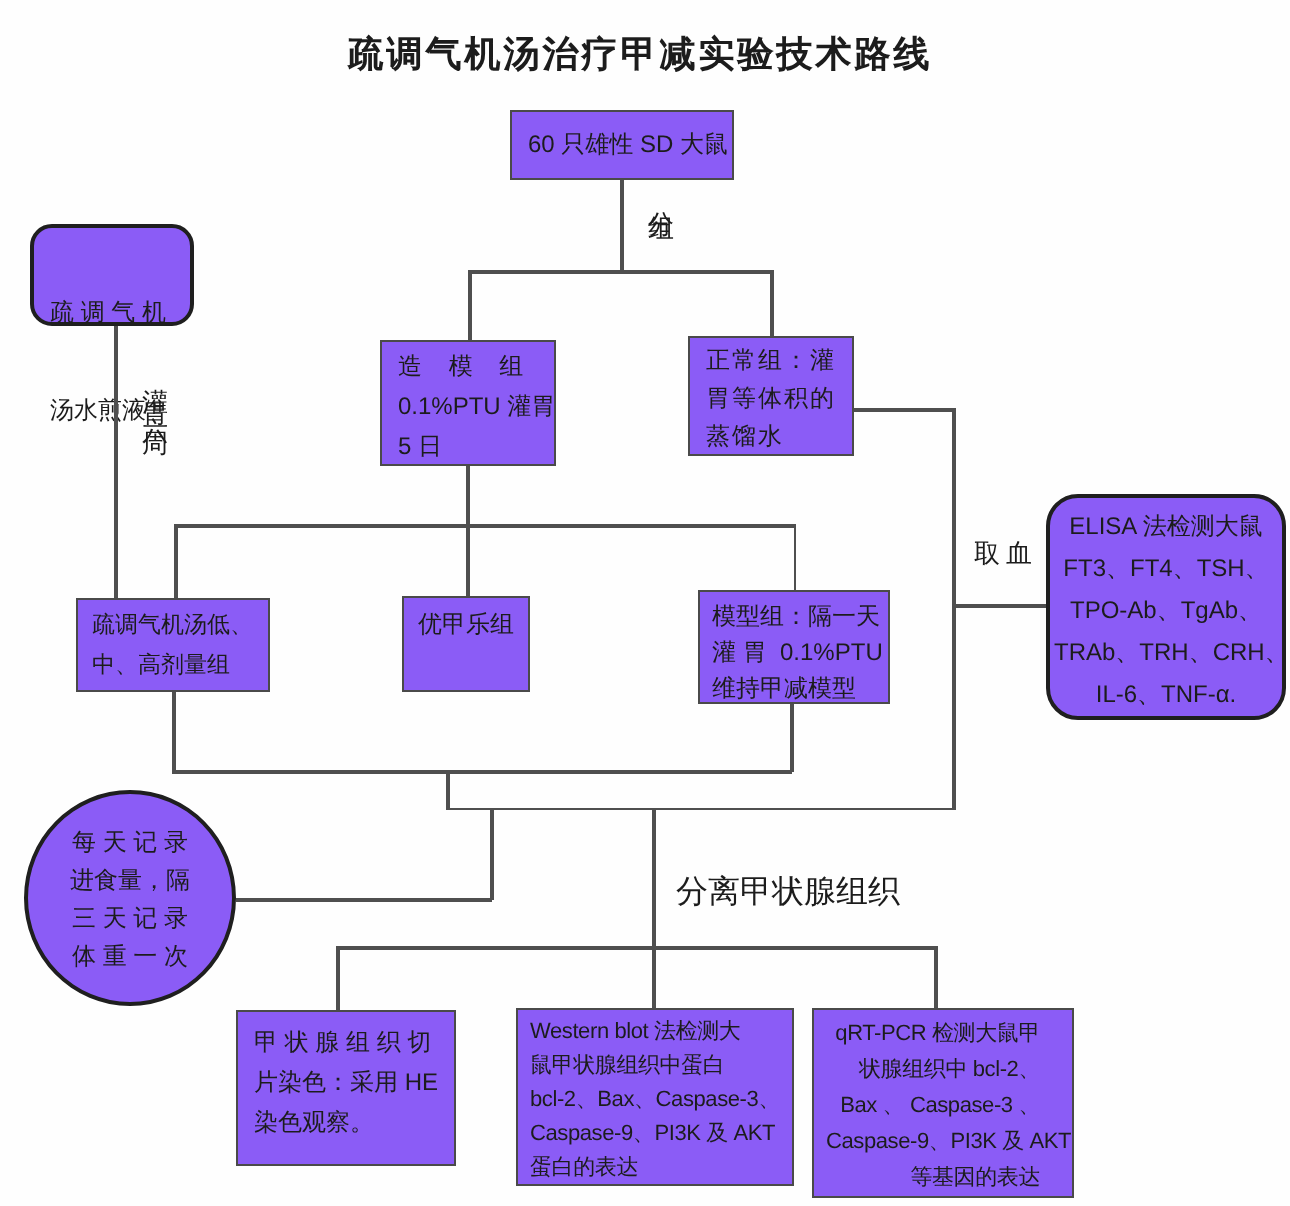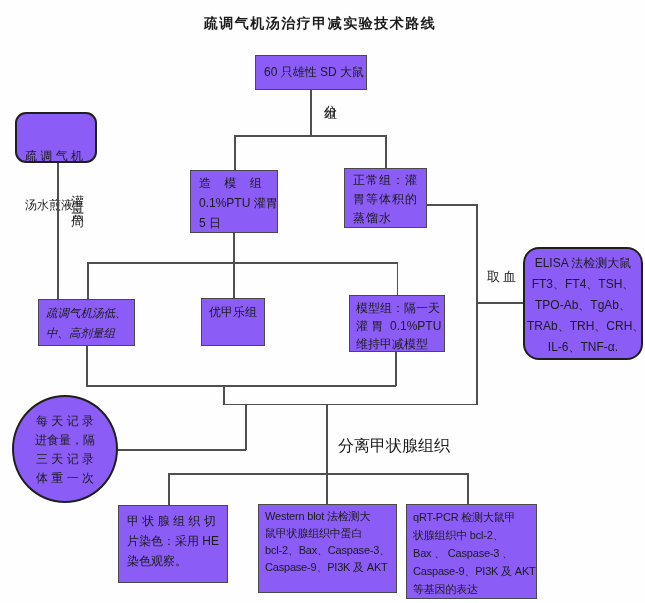--- a/index.html
+++ b/index.html
@@ -3,21 +3,21 @@
 <meta charset="utf-8">
 <style>
   html,body { margin:0; padding:0; background:#ffffff; }
   .canvas {
     position:relative; width:645px; height:603px; background:#fefefe;
     font-family:"Liberation Sans","DejaVu Sans",sans-serif; color:#1c1c1c;
     overflow:hidden;
   }
   .title {
     position:absolute; left:170px; top:15px; width:300px;
-    text-align:center; font-size:14px; font-weight:bold; letter-spacing:1.5px;
+    text-align:center; font-size:18px; font-weight:bold; letter-spacing:1.5px;
   }
   .node {
     position:absolute; box-sizing:border-box; background:#8b5cf6;
     border:1.5px solid #4a4a4a;
   }
   .node .ln { white-space:pre; font-size:12px; line-height:19px; }
   .rounded { border:2px solid #1f1f1f; border-radius:11px; }
   .ellipse { border:2px solid #1f1f1f; border-radius:50%; text-align:center; }
   .hline, .vline { position:absolute; background:#4f4f4f; }
   .hline { height:1.5px; }
@@ -66,21 +66,21 @@
     </div>
 
   <div class="node rounded n-elisa" style="left:523px; top:247px; width:120px; height:113px; padding:4px 2px 0 2px; border-radius:16px;">
       <div class="ln">ELISA 法检测大鼠</div>
       <div class="ln">FT3、FT4、TSH、</div>
       <div class="ln">TPO-Ab、TgAb、</div>
       <div class="ln">TRAb、TRH、CRH、</div>
       <div class="ln">IL-6、TNF-α.</div>
     </div>
 
-  <div class="node n-lmh" style="left:38px; top:299px; width:97px; height:47px; padding:3px 0 0 7px;font-style:italic;">
+  <div class="node n-lmh" style="left:38px; top:299px; width:97px; height:47px; padding:3px 0 0 7px;">
       <div class="ln">疏调气机汤低、</div>
       <div class="ln">中、高剂量组</div>
     </div>
 
   <div class="node" style="left:201px; top:298px; width:64px; height:48px; padding:4px 0 0 7px;font-family:Liberation Serif, serif;">
       <div class="ln">优甲乐组</div>
     </div>
 
   <div class="node n-model" style="left:349px; top:295px; width:96px; height:57px; padding:3px 0 0 6px;">
       <div class="ln">模型组：隔一天</div>
@@ -99,23 +99,24 @@
       <div class="ln">甲 状 腺 组 织 切</div>
       <div class="ln">片染色：采用 HE</div>
       <div class="ln">染色观察。</div>
     </div>
 
   <div class="node n-wb" style="left:258px; top:504px; width:139px; height:89px; padding:3px 0 0 6px;">
       <div class="ln">Western blot 法检测大</div>
       <div class="ln">鼠甲状腺组织中蛋白</div>
       <div class="ln">bcl-2、Bax、Caspase-3、</div>
       <div class="ln">Caspase-9、PI3K 及 AKT</div>
+      <div class="ln">蛋白的表达</div>
     </div>
 
-  <div class="node n-qpcr" style="left:406px; top:504px; width:131px; height:95px; padding:3px 0 0 6px;">
+  <div class="node n-qpcr" style="left:406px; top:504px; width:131px; height:95px; padding:3px 16px 0 6px;text-align:right;">
       <div class="ln">qRT-PCR 检测大鼠甲</div>
       <div class="ln">状腺组织中 bcl-2、</div>
       <div class="ln">Bax 、 Caspase-3 、</div>
       <div class="ln">Caspase-9、PI3K 及 AKT</div>
       <div class="ln">等基因的表达</div>
     </div>
 
   <div class="lbl vtext" style="left:321px; top:95px; letter-spacing:2px;">分组</div>
 
   <div class="lbl vtext" style="left:68px; top:184px; letter-spacing:7px;">灌胃六周</div>

